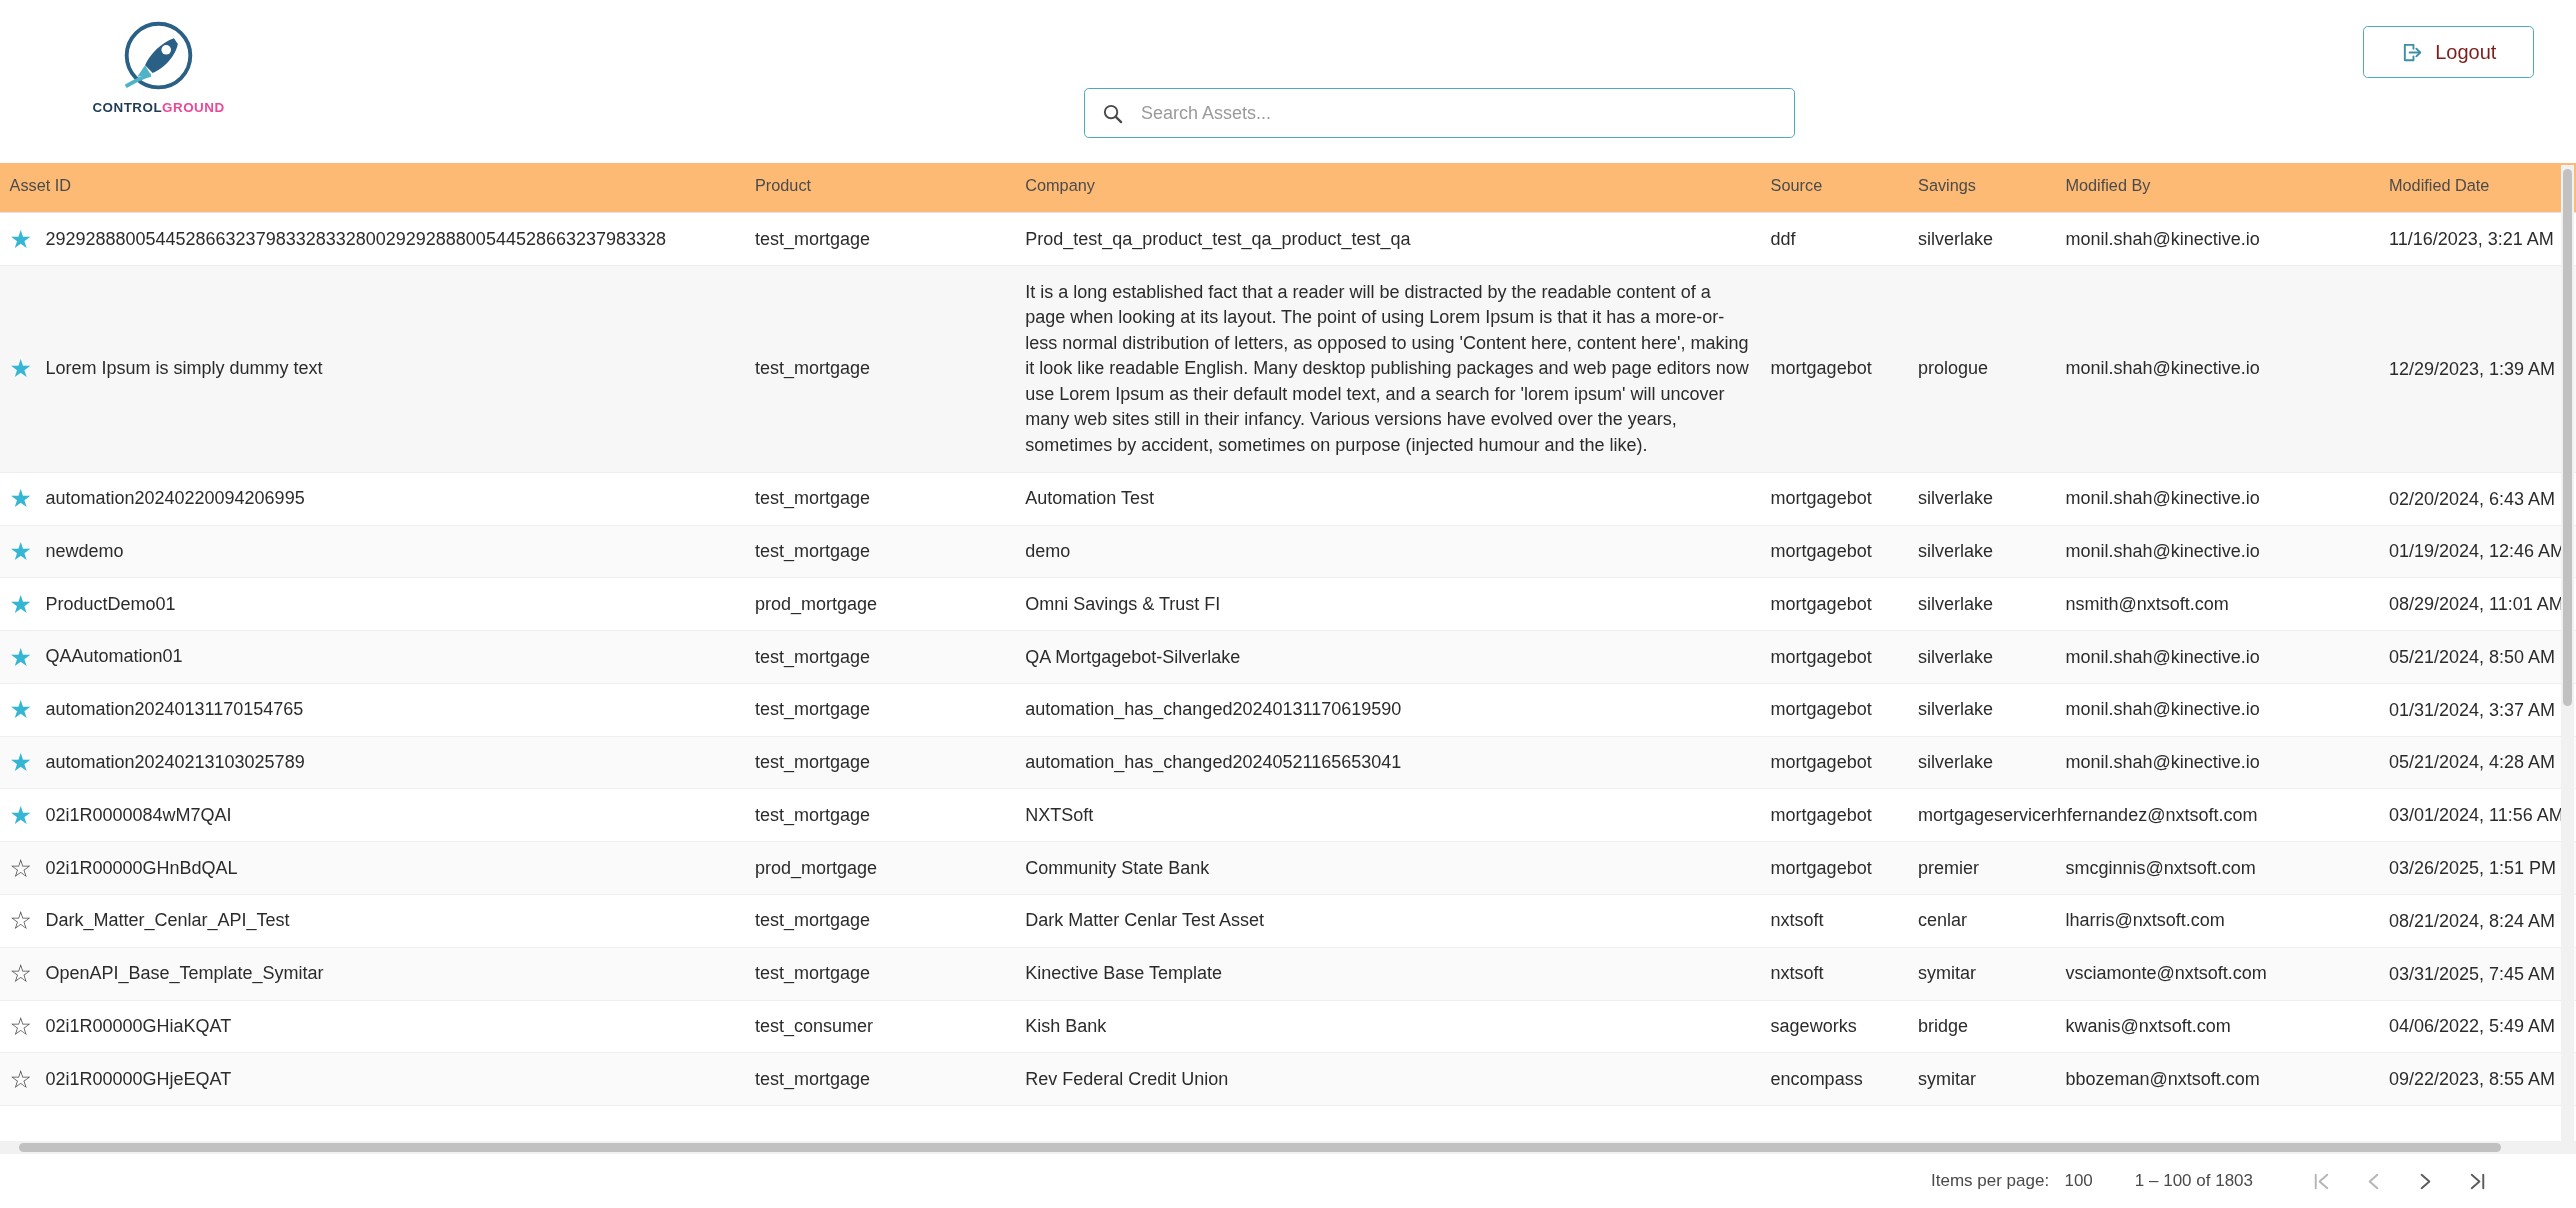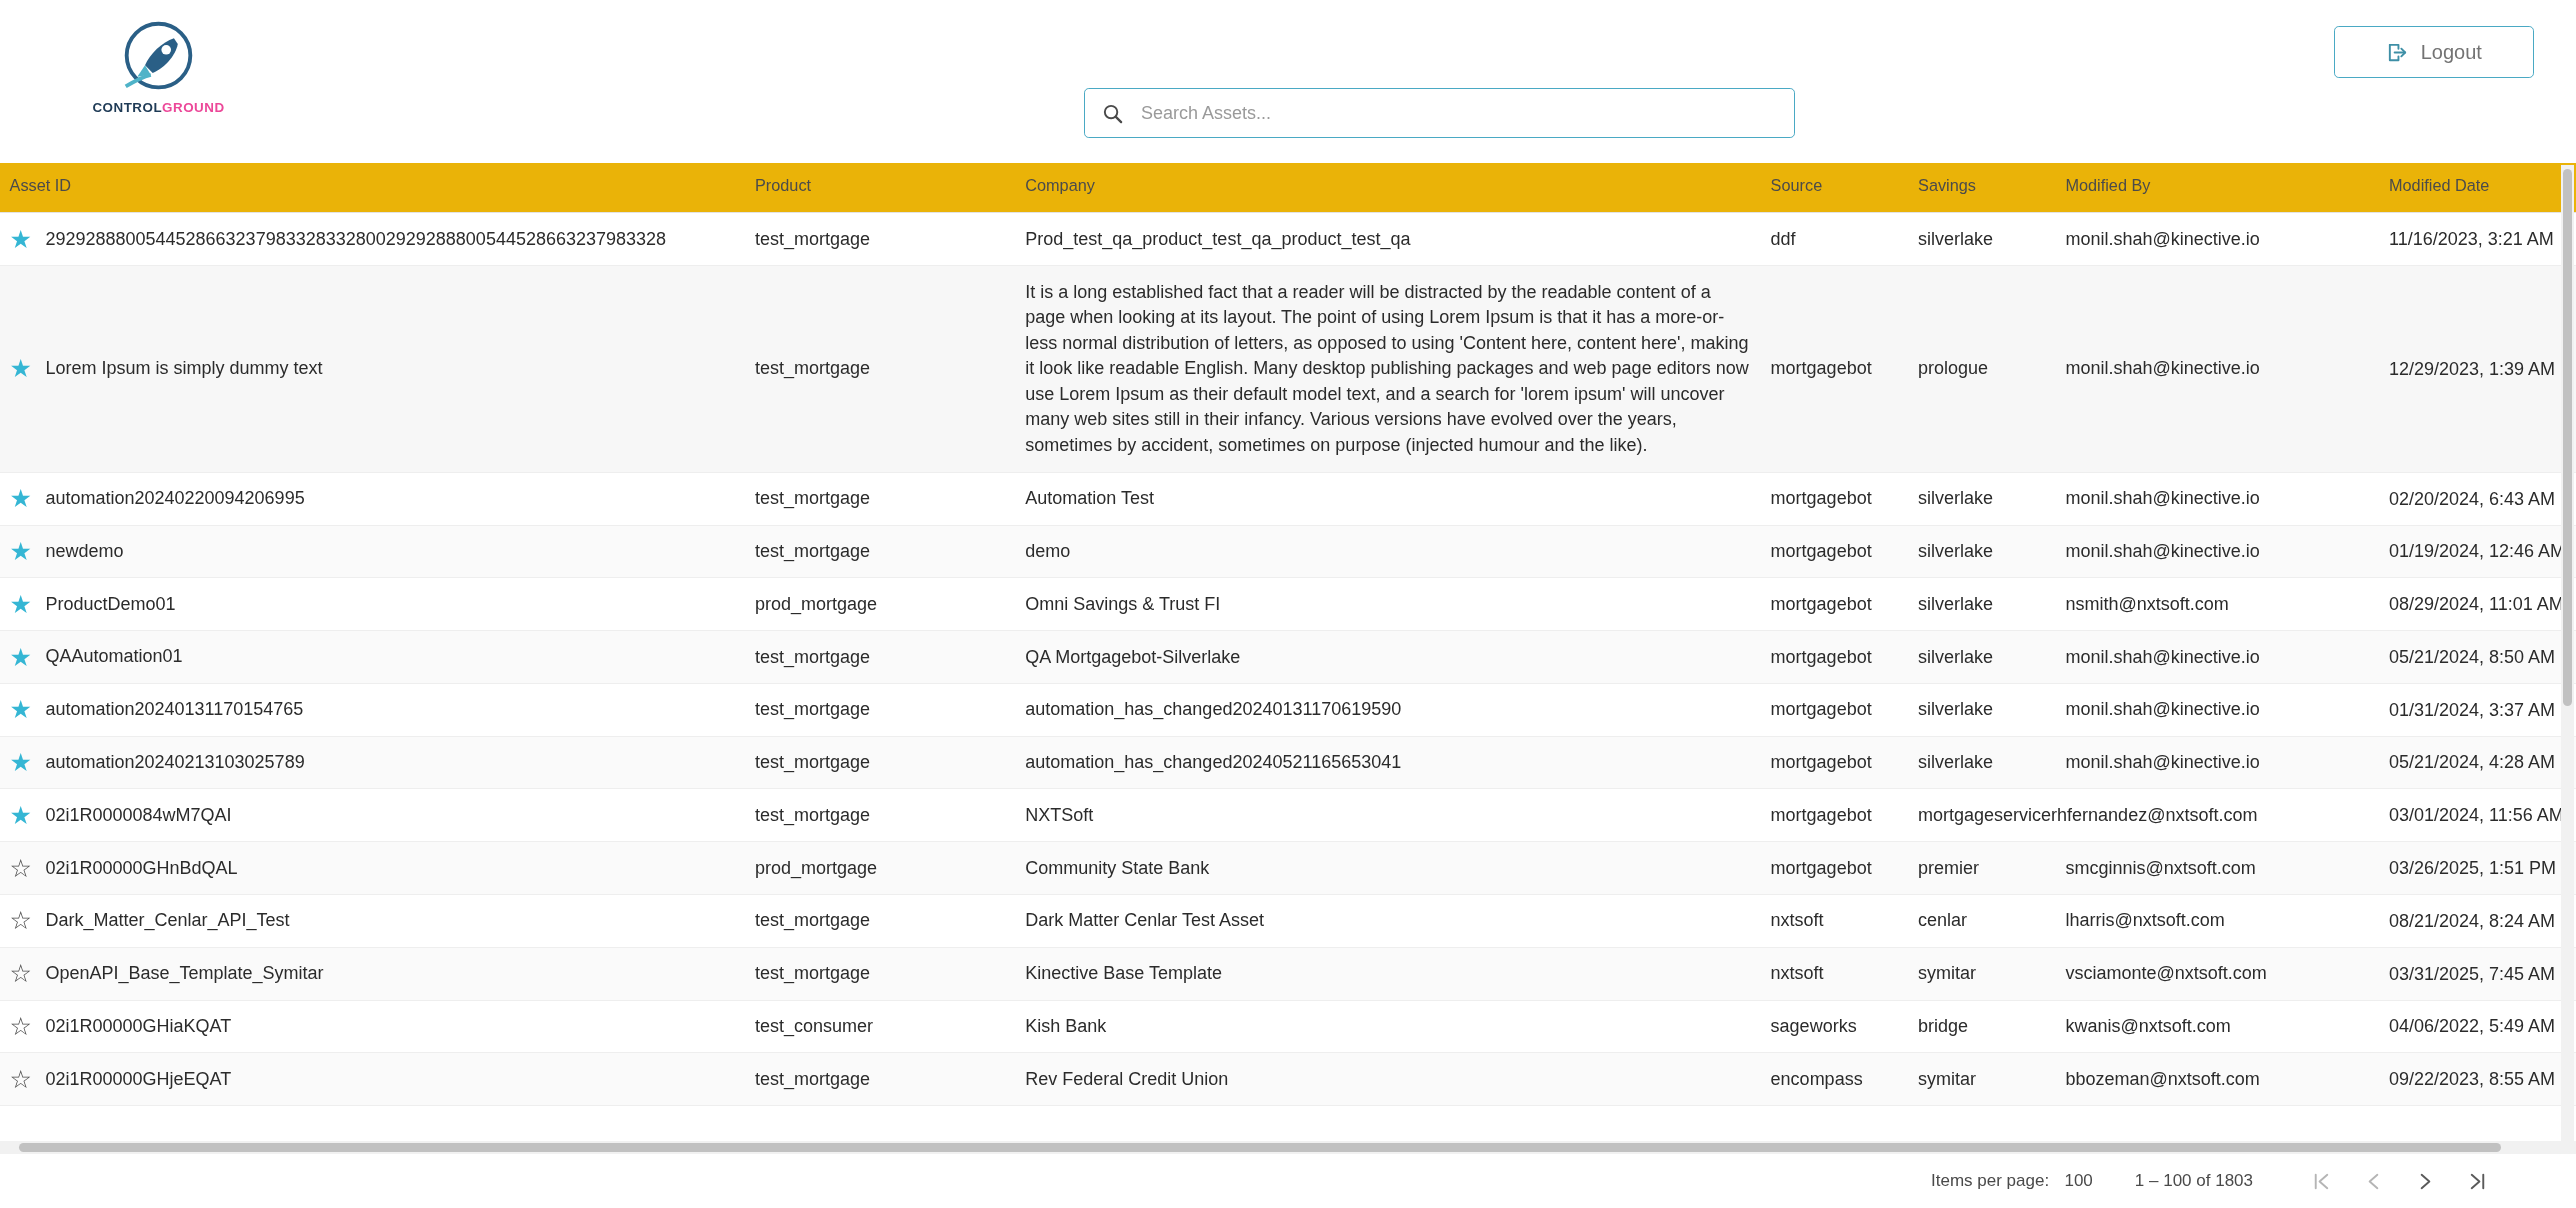--- a/index.html
+++ b/index.html
@@ -75,27 +75,27 @@
     color: #333;
     font-family: "Liberation Sans", sans-serif;
     background: transparent;
     padding-right: 13.4px;
   }
   .search-input::placeholder { color: #9a9a9a; }
 
   .logout-btn {
     position: absolute;
     right: 42px; top: 26px;
-    width: 200px; height: 52px;
+    width: 171px; height: 52px;
     border: 1.9px solid #4aa9c4;
     border-radius: 4.8px;
     background: #fff;
     display: flex; align-items: center; justify-content: center;
     gap: 11.5px;
-    color: #737373;
+    color: #7f1d1d;
     font-size: 20px;
     cursor: pointer;
   }
 
   
   .table-region {
     position: absolute;
     left: 0; top: 163px;
     width: 2576px;
     height: 992px;
@@ -135,21 +135,21 @@
 
   .assetid-cell { display: flex; align-items: flex-start; gap: 13.4px; }
   .star { flex: 0 0 auto; line-height: 1; font-size: 25px; }
   .star.filled { color: #35b6d4; }
   .star.empty  { color: #4a4a4a; }
   .assetid-text { word-break: break-all; padding-top: 1.9px; }
   .company-long { line-height: 1.42; }
   .moddate { line-height: 1.35; }
 
   
-  thead th { background: #eab308; }
+  thead th { background: #fdba74; }
 
   
   .vscroll {
     position: absolute;
     right: 1.9px; top: 165px;
     width: 13.4px; height: 987px;
     background: #f1f1f1;
   }
   .vscroll-thumb {
     position: absolute;

